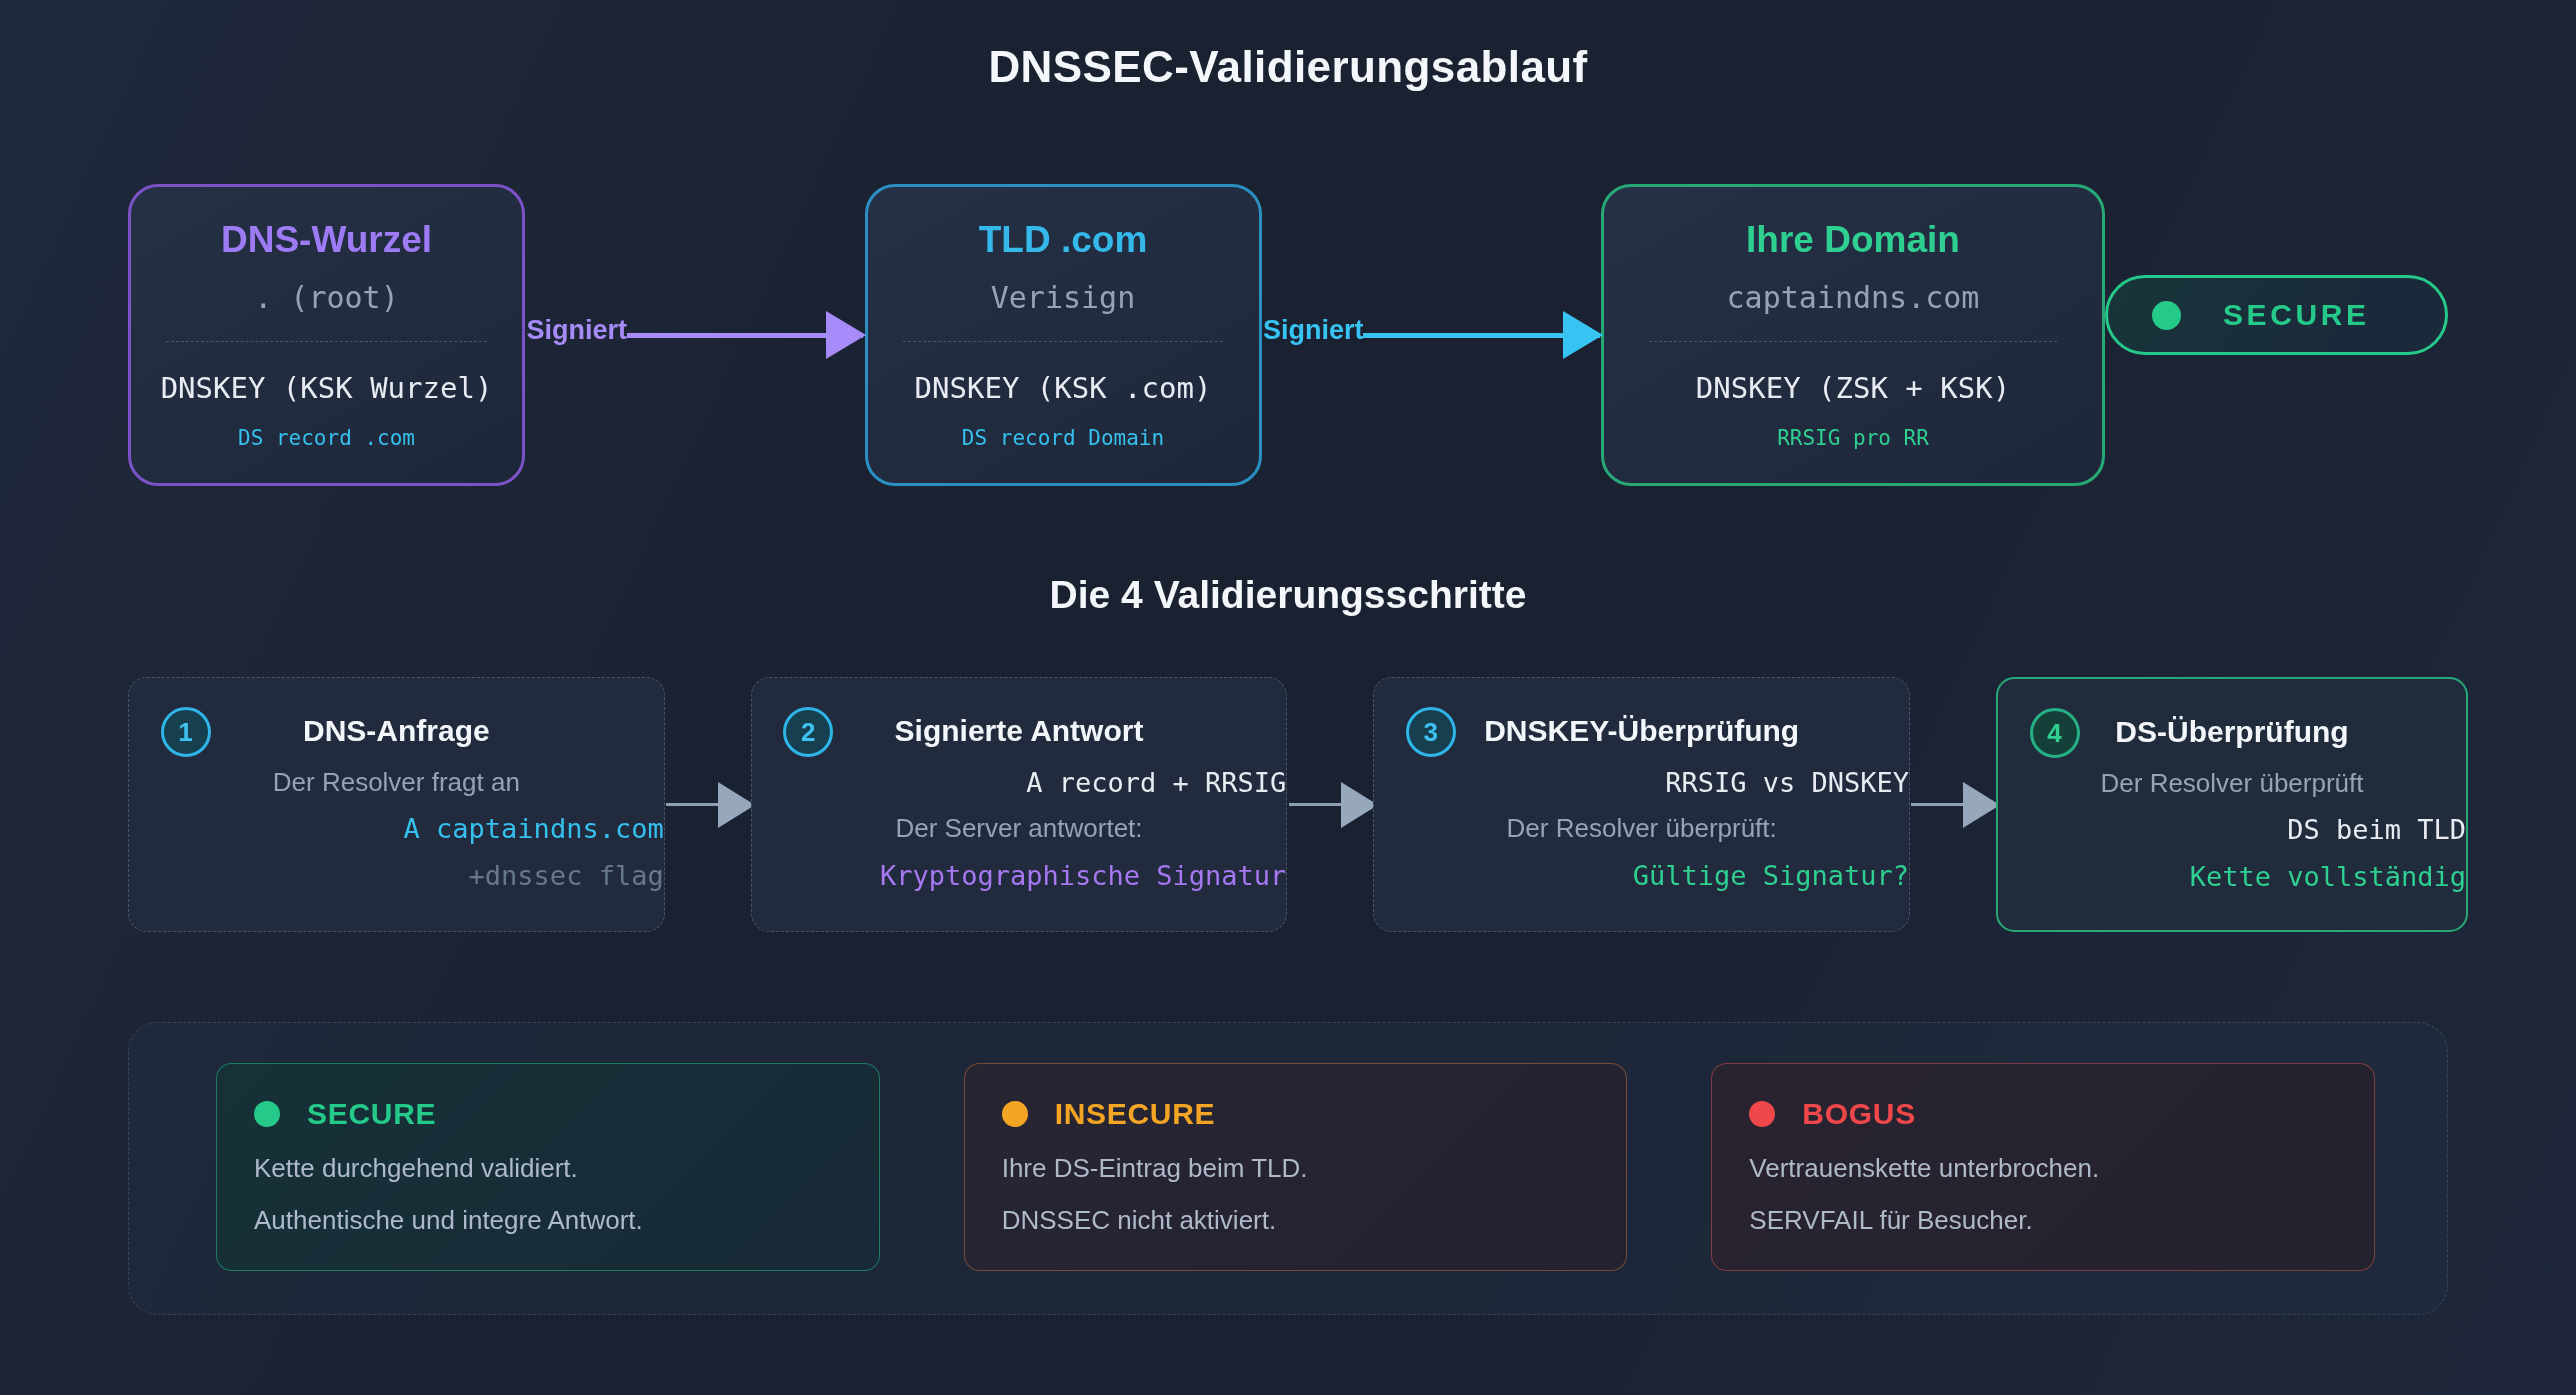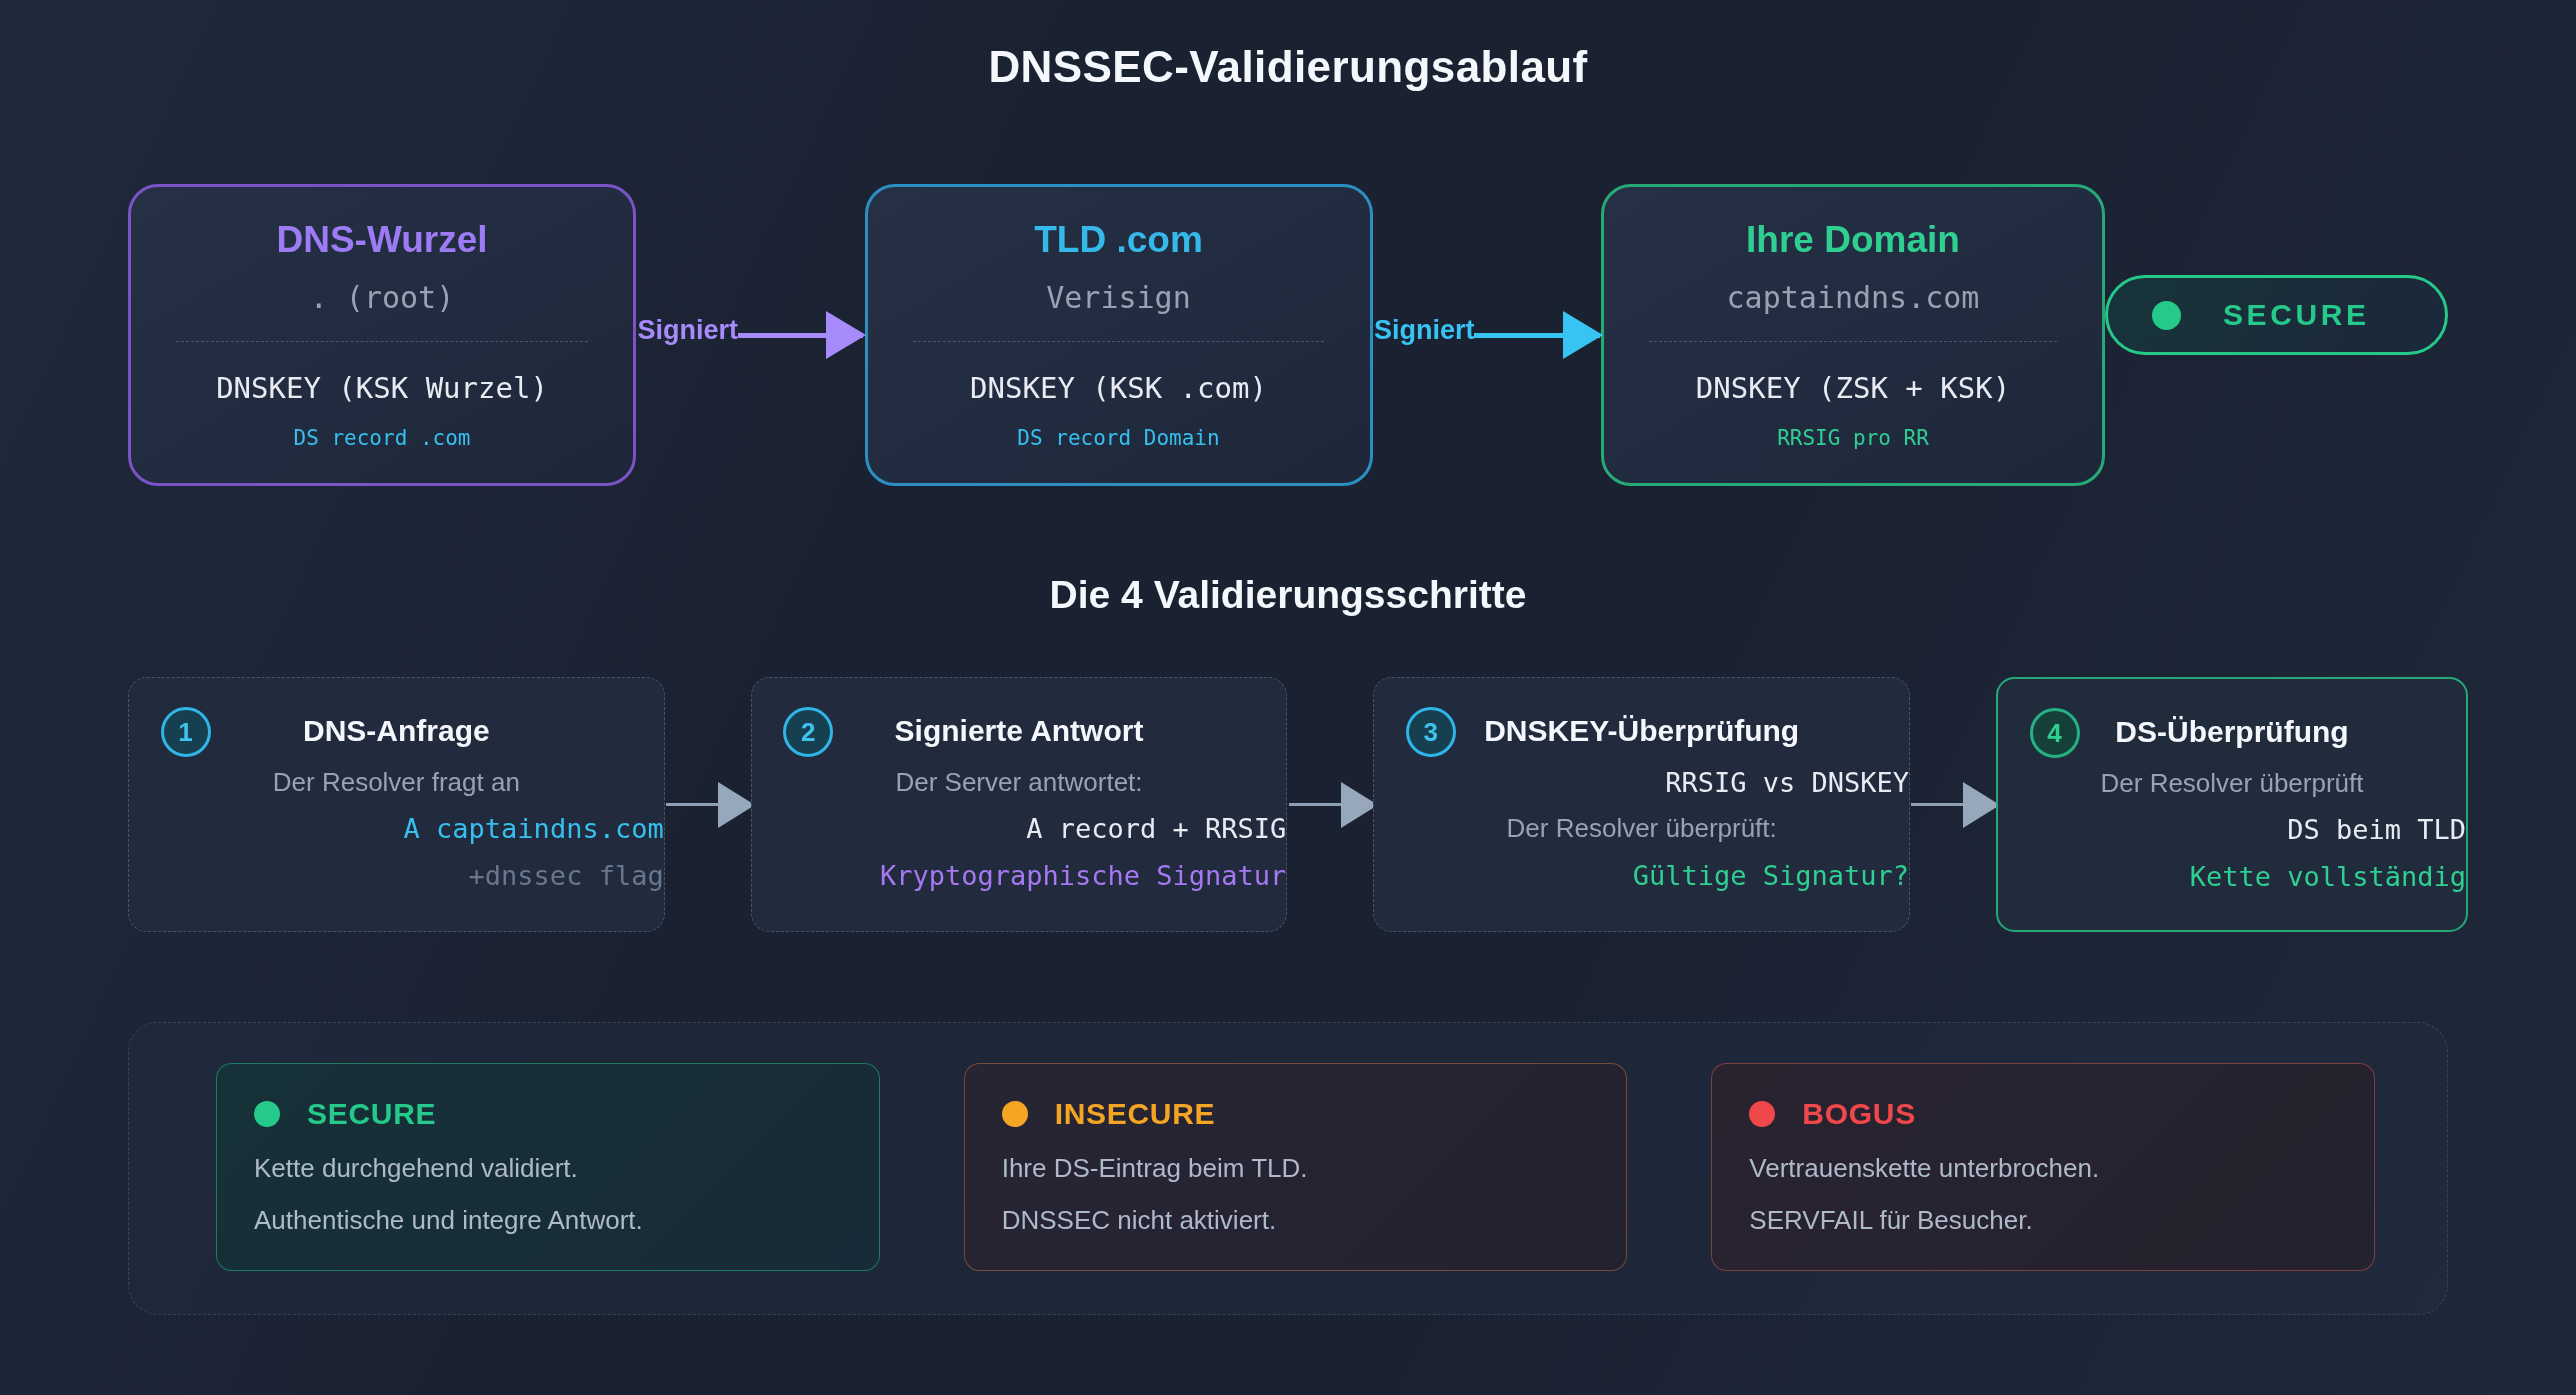--- a/index.html
+++ b/index.html
@@ -20,21 +20,21 @@
   .page-title {
     text-align:center; font-size:44px; font-weight:700; color:#f4f7fb;
     letter-spacing:0.4px;
   }
 
   
   .chain-row {
     margin:92px 128px 0 128px; display:flex; align-items:center; height:302px;
   }
   .node {
-    width:508px; height:302px; border-radius:30px; flex:0 0 auto;
+    width:397px; height:302px; border-radius:30px; flex:0 0 auto;
     background:linear-gradient(150deg, rgba(44,56,82,0.55), rgba(30,39,58,0.85)), #1e2737;
     border:3.6px solid; display:flex; flex-direction:column; align-items:center;
     padding-top:31.5px;
   }
   .node--purple { border-color:#7c53c7; }
   .node--cyan   { border-color:#2c8fc2; }
   .node--green  { border-color:#27a877; width:504px; }
   .node-title { font-size:37px; font-weight:700; line-height:1.15; }
   .node--purple .node-title { color:#9d7bf5; }
   .node--cyan   .node-title { color:#35b9ea; }
@@ -200,22 +200,22 @@
       <div class="step-line mono tone-dim">+dnssec flag</div>
     </div>
 
     <div class="step-connector">
       <div class="step-connector-shaft"></div>
     </div>
 
     <div class="step-card">
       <div class="step-badge step-badge--cyan">2</div>
       <div class="step-title">Signierte Antwort</div>
+      <div class="step-line mono tone-white">A record + RRSIG</div>
       <div class="step-line">Der Server antwortet:</div>
-      <div class="step-line mono tone-white">A record + RRSIG</div>
       <div class="step-line mono tone-purple">Kryptographische Signatur</div>
     </div>
 
     <div class="step-connector">
       <div class="step-connector-shaft"></div>
     </div>
 
     <div class="step-card">
       <div class="step-badge step-badge--cyan">3</div>
       <div class="step-title">DNSKEY-Überprüfung</div>

